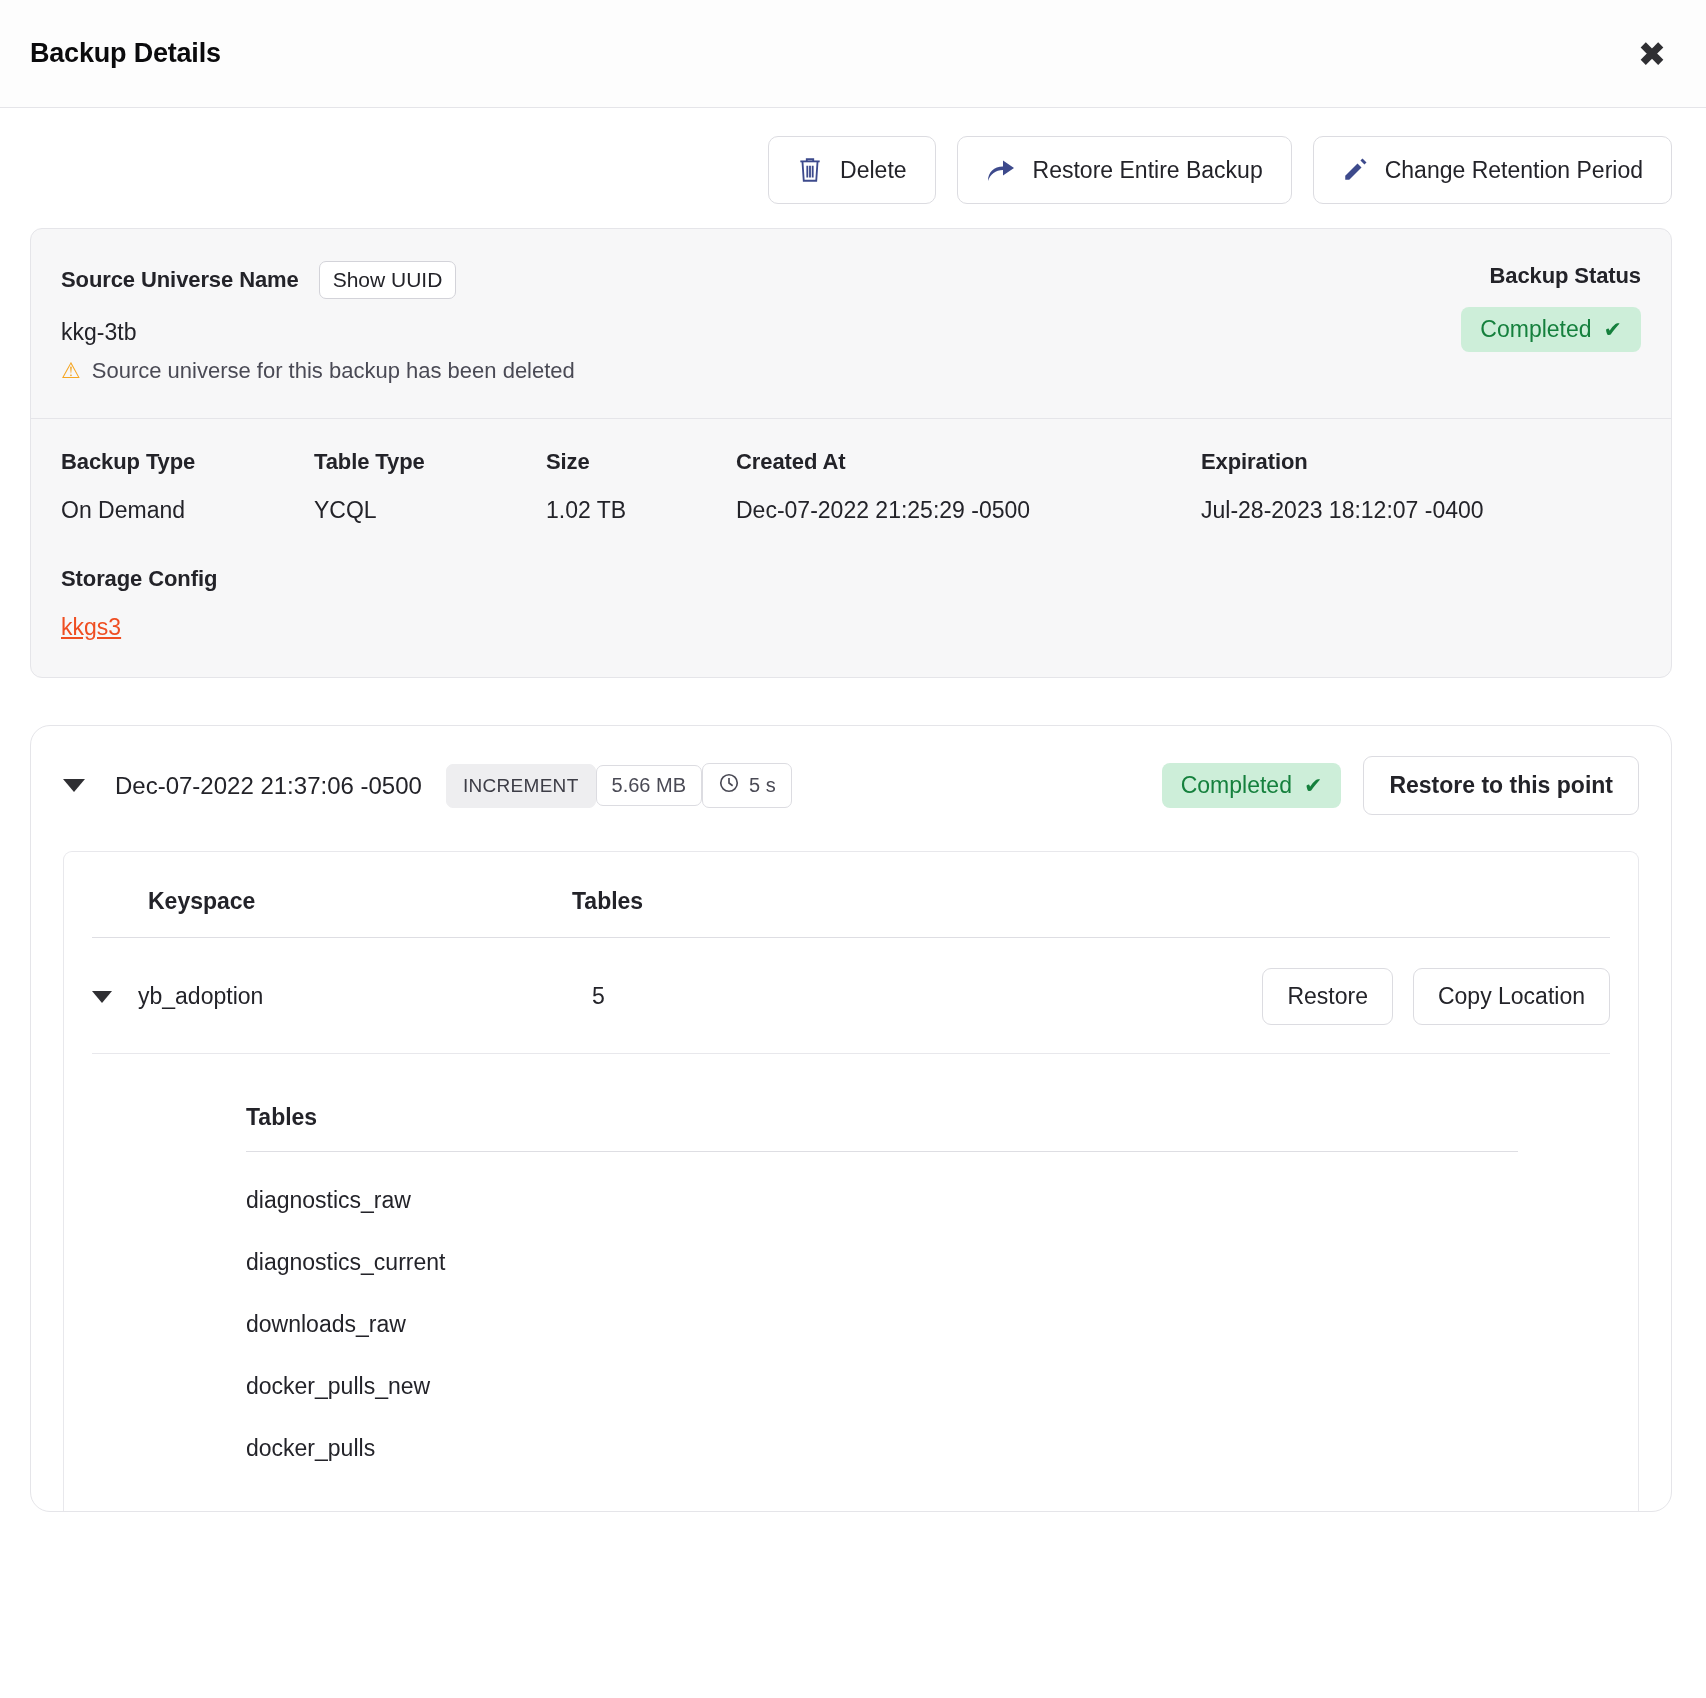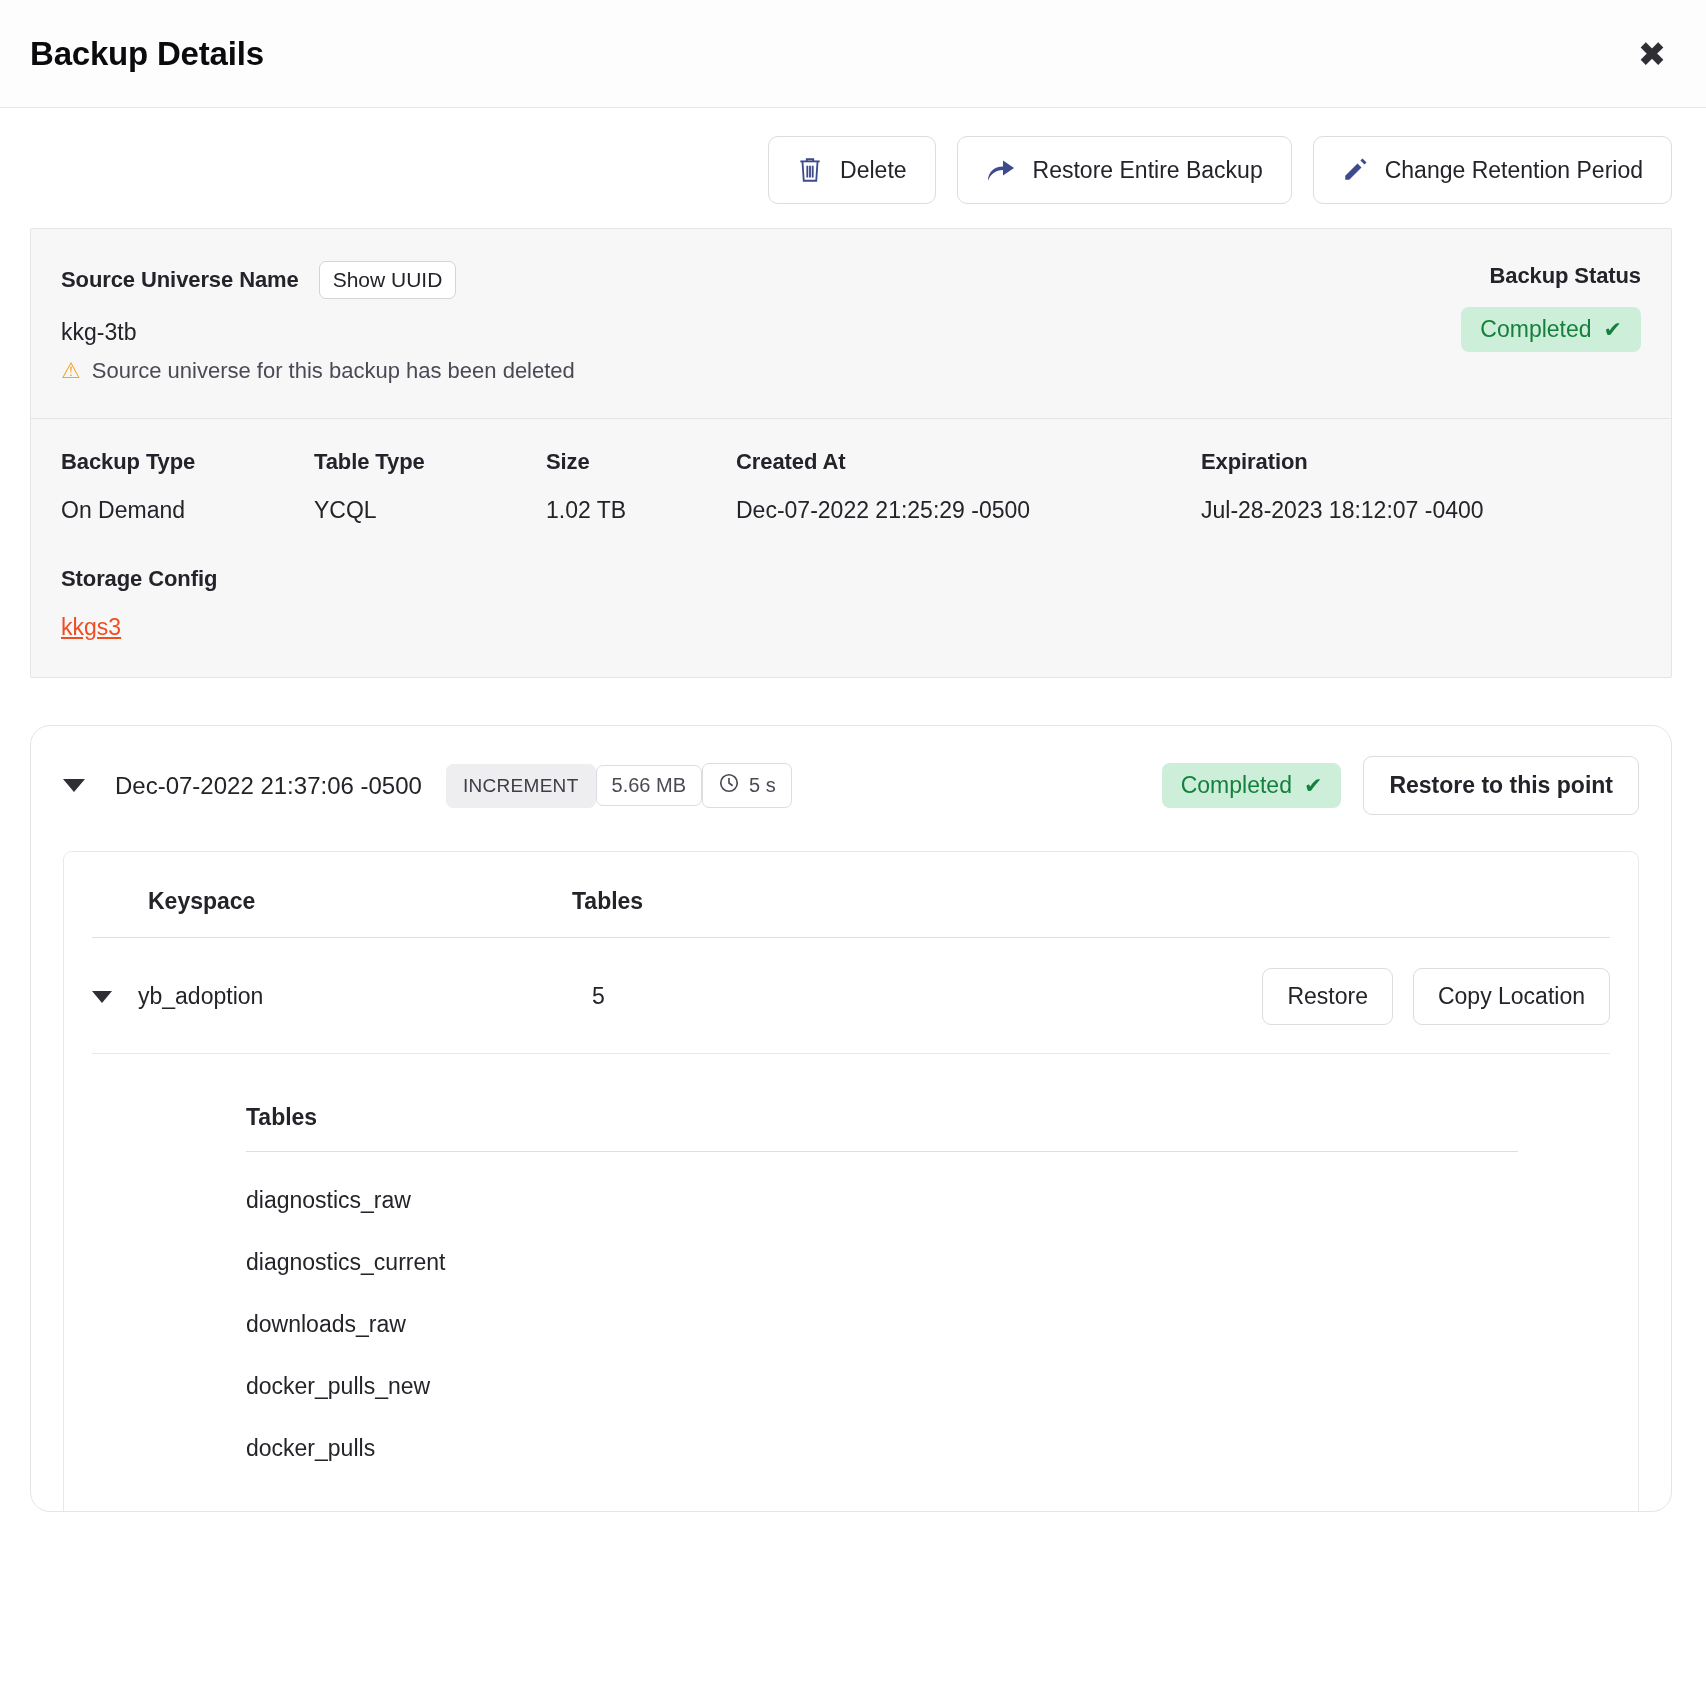--- a/index.html
+++ b/index.html
@@ -15,21 +15,21 @@
   
   .modal-header {
     height: 108px;
     border-bottom: 1px solid #e5e5e9;
     display: flex;
     align-items: center;
     padding: 0 34px 0 30px;
     background: #fdfdfd;
   }
   .modal-title {
-    font-size: 33px;
+    font-size: 27px;
     font-weight: bold;
     letter-spacing: -0.2px;
     color: #0b0b0d;
   }
   .close-btn {
     margin-left: auto;
     width: 40px; height: 40px;
     display: flex; align-items: center; justify-content: center;
     cursor: pointer;
     background: none; border: none;
@@ -63,21 +63,21 @@
     color: #232329;
     cursor: pointer;
     font-family: "Liberation Sans", sans-serif;
   }
   .act-btn .ico { display:flex; align-items:center; }
   .act-btn svg { display:block; }
 
   
   .info-card {
     border: 1px solid #e5e5e9;
-    border-radius: 2px;
+    border-radius: 12px;
     background: #f7f7f8;
     overflow: hidden;
   }
   .info-top {
     display: flex;
     padding: 32px 30px 34px 30px;
     border-bottom: 1px solid #e5e5e9;
   }
   .info-top-left { flex: 1 1 auto; }
   .su-row { display: flex; align-items: center; gap: 20px; }

